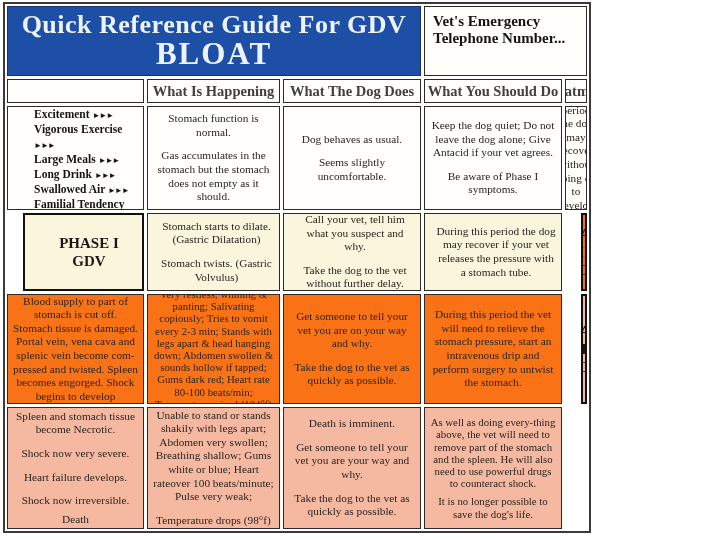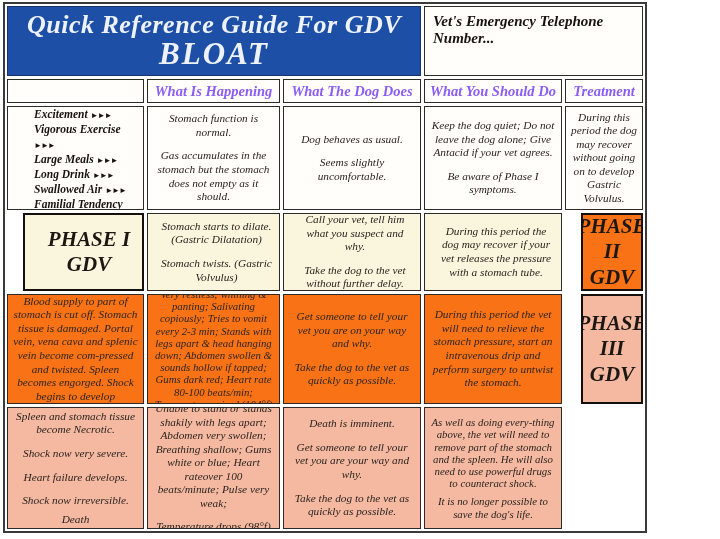--- a/index.html
+++ b/index.html
@@ -1,36 +1,36 @@
 <!DOCTYPE html>
 <html><head>
 <meta charset="utf-8">
 <style>
   html,body{margin:0;padding:0;background:#ffffff;}
   body{width:720px;height:539px;position:relative;font-family:"Liberation Serif","DejaVu Serif",serif;color:#2b2420;}
-  .card{position:absolute;left:3px;top:2px;width:644px;height:531px;border:2px solid #3a3a3a;background:#ffffff;box-sizing:border-box;font-style:italic;}
+  .card{position:absolute;left:3px;top:2px;width:588px;height:531px;border:2px solid #3a3a3a;background:#ffffff;box-sizing:border-box;}
   .grid{position:absolute;inset:2px;display:grid;grid-template-columns:137px 133px 138px 138px 1fr;grid-template-rows:70px 24px 104px 78px 110px 1fr;gap:3px;box-sizing:border-box;}
   .cell{border:1px solid #2e2a28;box-sizing:border-box;background:#fffefb;display:flex;flex-direction:column;align-items:center;overflow:hidden;}
   
   .header-blue{grid-column:1 / span 3;background:#1e4fa6;border-color:#16316b;justify-content:center;color:#eef3fb;text-align:center;}
   .title1{font-size:26px;font-weight:bold;line-height:1.05;letter-spacing:0.5px;}
   .title2{font-size:31px;font-weight:bold;line-height:1.05;letter-spacing:2px;}
   .vet-box{grid-column:4 / span 2;align-items:flex-start;justify-content:flex-start;padding:6px 8px;font-size:15px;font-weight:bold;color:#171310;}
   
-  .colhead{justify-content:center;font-size:14.5px;font-weight:bold;color:#8b5cf6;text-align:left;}
+  .colhead{justify-content:center;font-size:14.5px;font-weight:bold;color:#404040;text-align:left;}
   
   .risk{align-items:flex-start;justify-content:flex-start;padding-left:26px;font-size:11.5px;font-weight:bold;line-height:1.3;color:#171310;}
   .risk .arrows{font-size:8px;letter-spacing:-1px;}
   
   .body{font-size:11.3px;line-height:1.2;text-align:center;justify-content:center;padding:4px 5px;}
   .body p{margin:5px 0;}
   .tight{font-size:10.8px;line-height:1.13;}
   .tight p{margin:3px 0;}
   
-  .phase{justify-content:center;font-size:21px;font-weight:bold;color:#1c1713;border-width:2px;border-color:#14100d;text-align:center;line-height:1.2;margin-left:16px;}
+  .phase{justify-content:center;font-size:15px;font-weight:bold;color:#1c1713;border-width:2px;border-color:#14100d;text-align:center;line-height:1.2;margin-left:16px;}
   
   .bg-cream{background:#faf5dd;padding-left:11px;}
   .bg-blue{background:#f97316;}
   .bg-salmon{background:#f5b9a1;}
 </style>
 </head>
 <body>
 
 <div class="card">
   <div class="grid">

